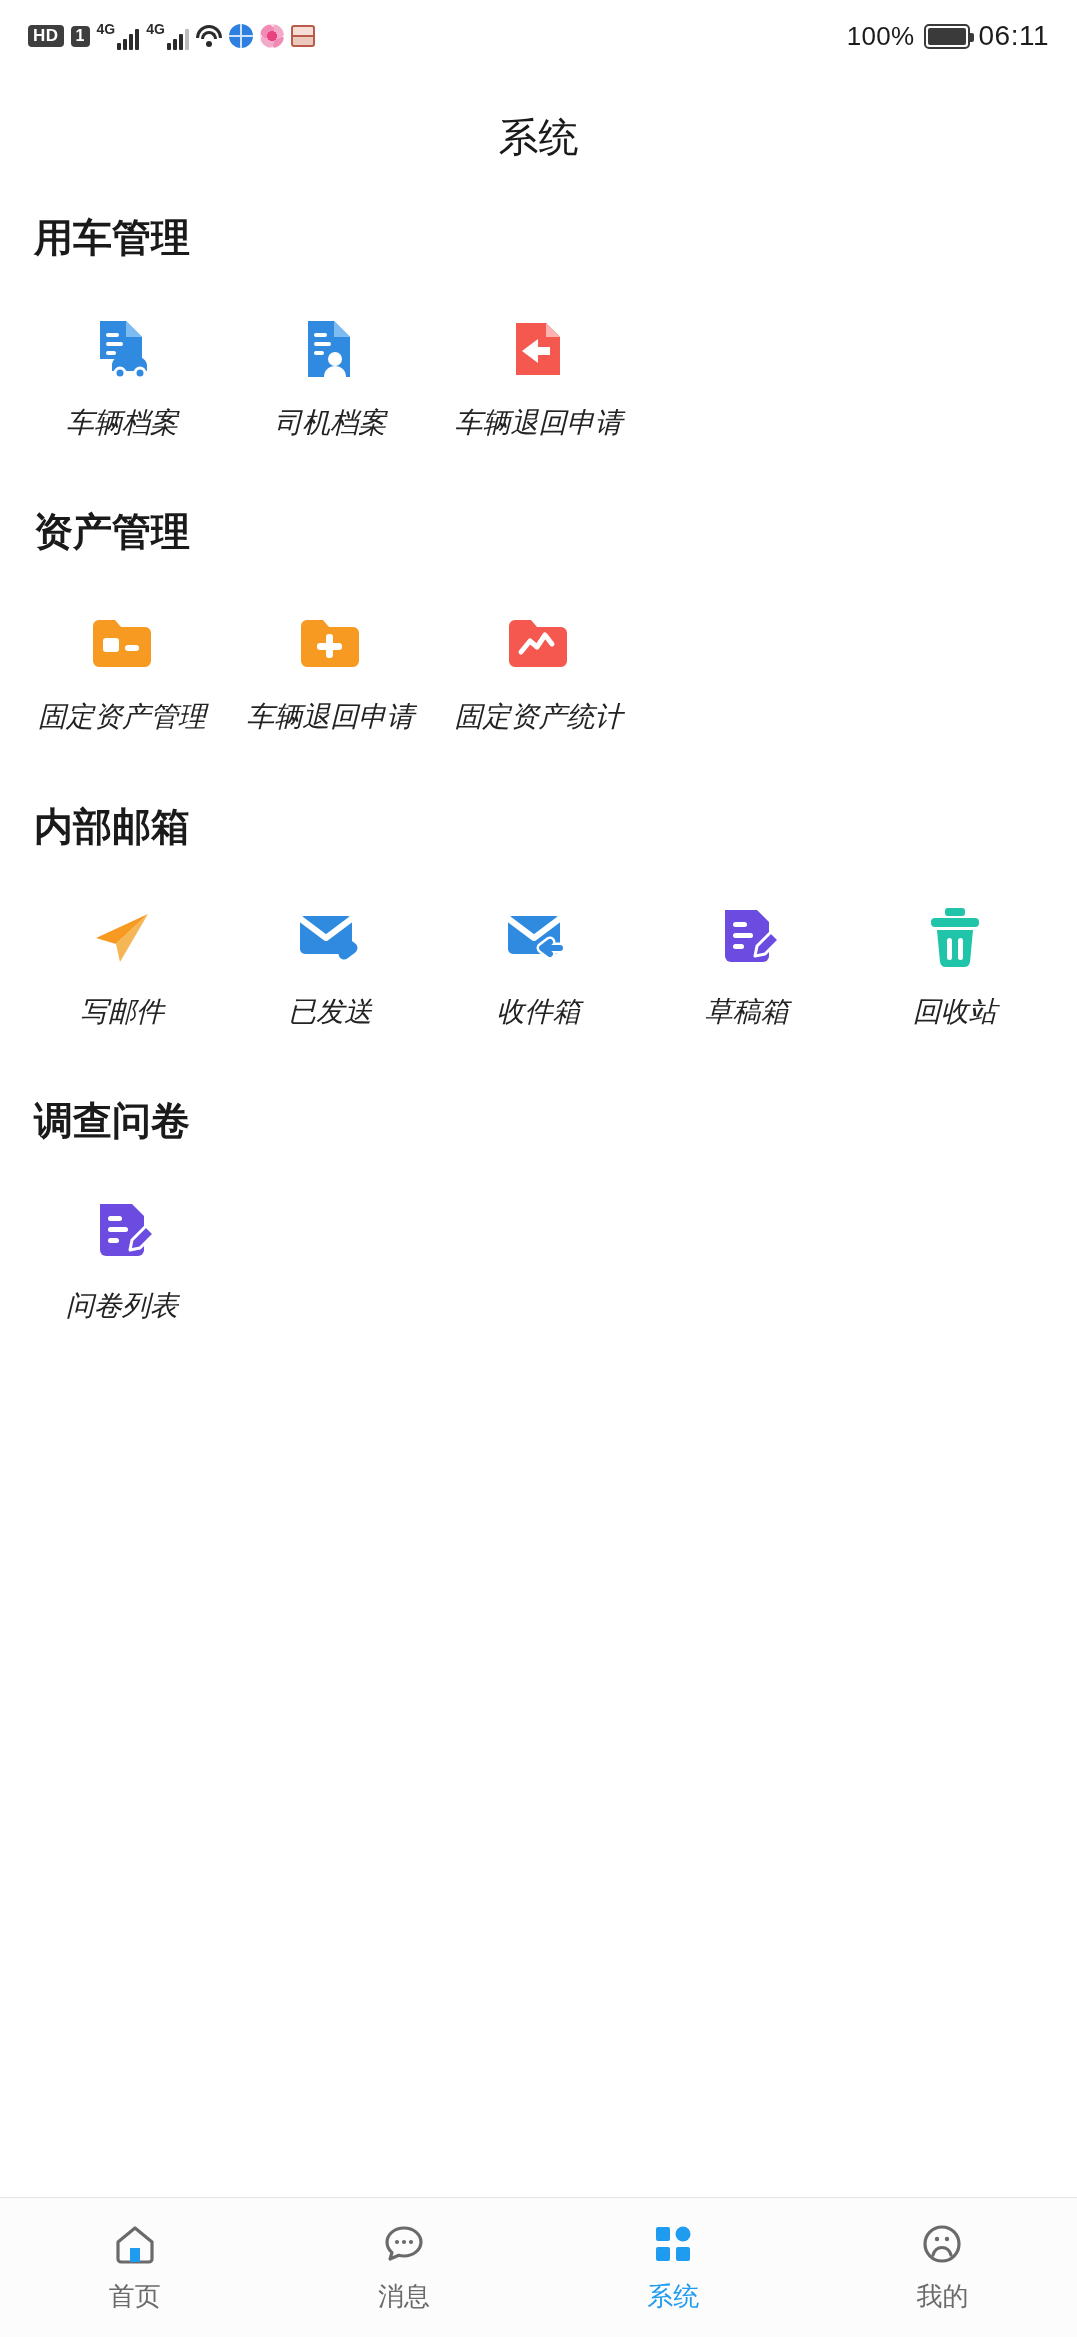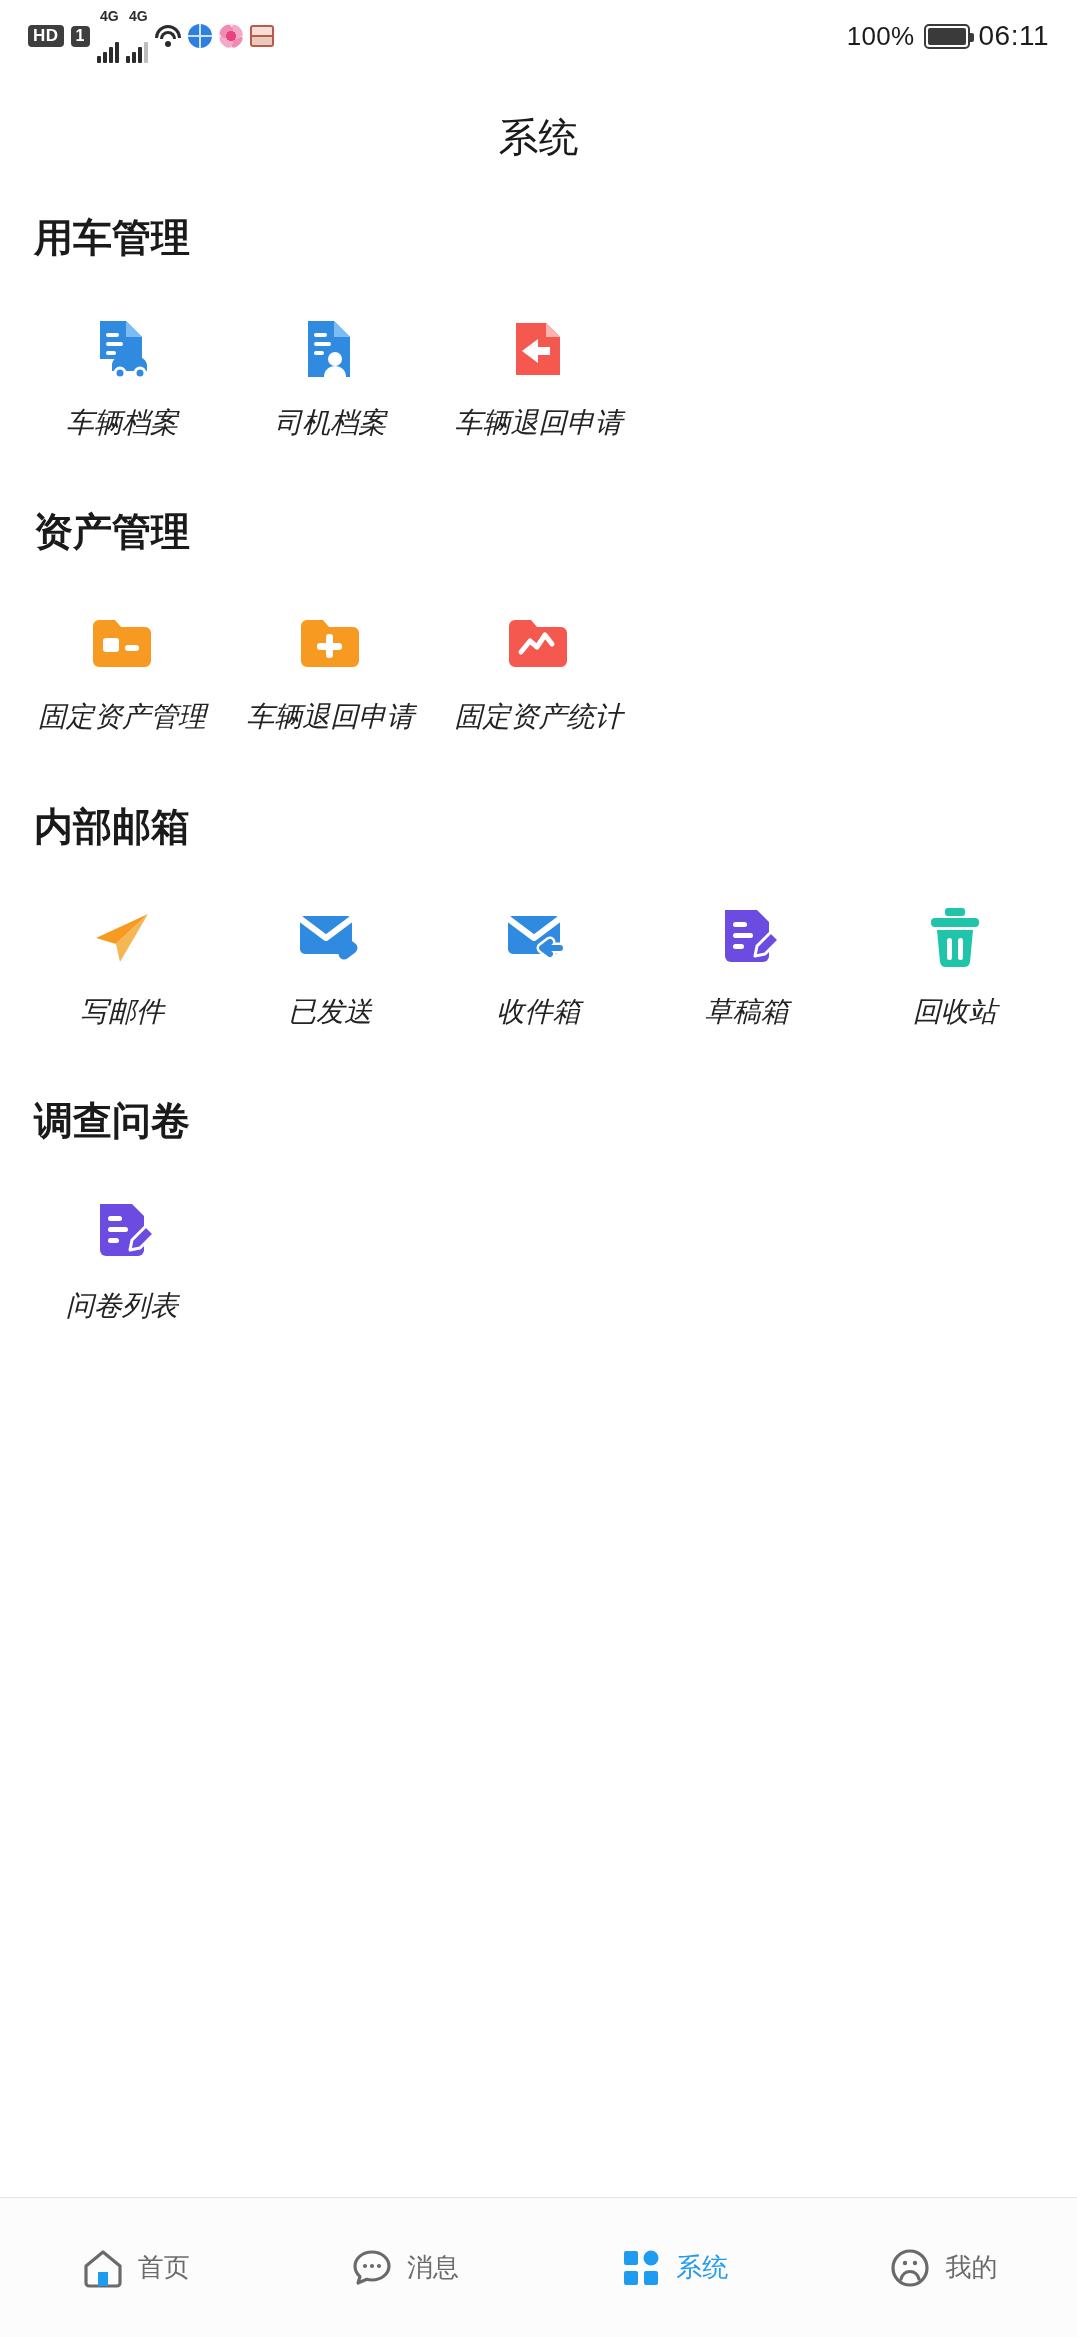--- a/index.html
+++ b/index.html
@@ -36,21 +36,21 @@
   .sim-badge {
     background: #3e3e3e;
     color: #fff;
     font-size: 16px;
     font-weight: bold;
     border-radius: 4px;
     width: 19px; height: 21px;
     display: flex; align-items: center; justify-content: center;
     line-height: 1;
   }
-  .net-group { display: flex; align-items: flex-end; gap: 2px; flex-direction: column; }
+  .net-group { display: flex; align-items: flex-end; gap: 2px; }
   .net-label { font-size: 14px; color: #2b2b2b; line-height: 1; margin-bottom: 14px; font-weight: 600;}
   .bars { display: flex; align-items: flex-end; gap: 2px; height: 24px; }
   .bars i { display: block; width: 4px; background: #2b2b2b; border-radius: 1px; }
   .bars i:nth-child(1) { height: 7px; }
   .bars i:nth-child(2) { height: 11px; }
   .bars i:nth-child(3) { height: 16px; }
   .bars i:nth-child(4) { height: 21px; }
   .bars.dim i:nth-child(4) { background: #bdbdbd; }
 
   .wifi-ic { width: 26px; height: 22px; position: relative; }
@@ -143,21 +143,21 @@
   .tabbar {
     position: absolute;
     left: 0; right: 0; bottom: 0;
     height: 140px;
     border-top: 1px solid #e3e3e3;
     background: #fcfcfc;
     display: flex;
   }
   .tab {
     flex: 1;
-    display: flex; flex-direction: row;
+    display: flex; flex-direction: column;
     align-items: center; justify-content: center;
     gap: 12px;
   }
   .tab-label { font-size: 26px; color: #6a6a6a; }
   .tab.active .tab-label { color: #1f9bf0; }
   .tab-ic { width: 46px; height: 46px; display:flex; align-items:center; justify-content:center;}
 </style>
 </head>
 <body>
 

